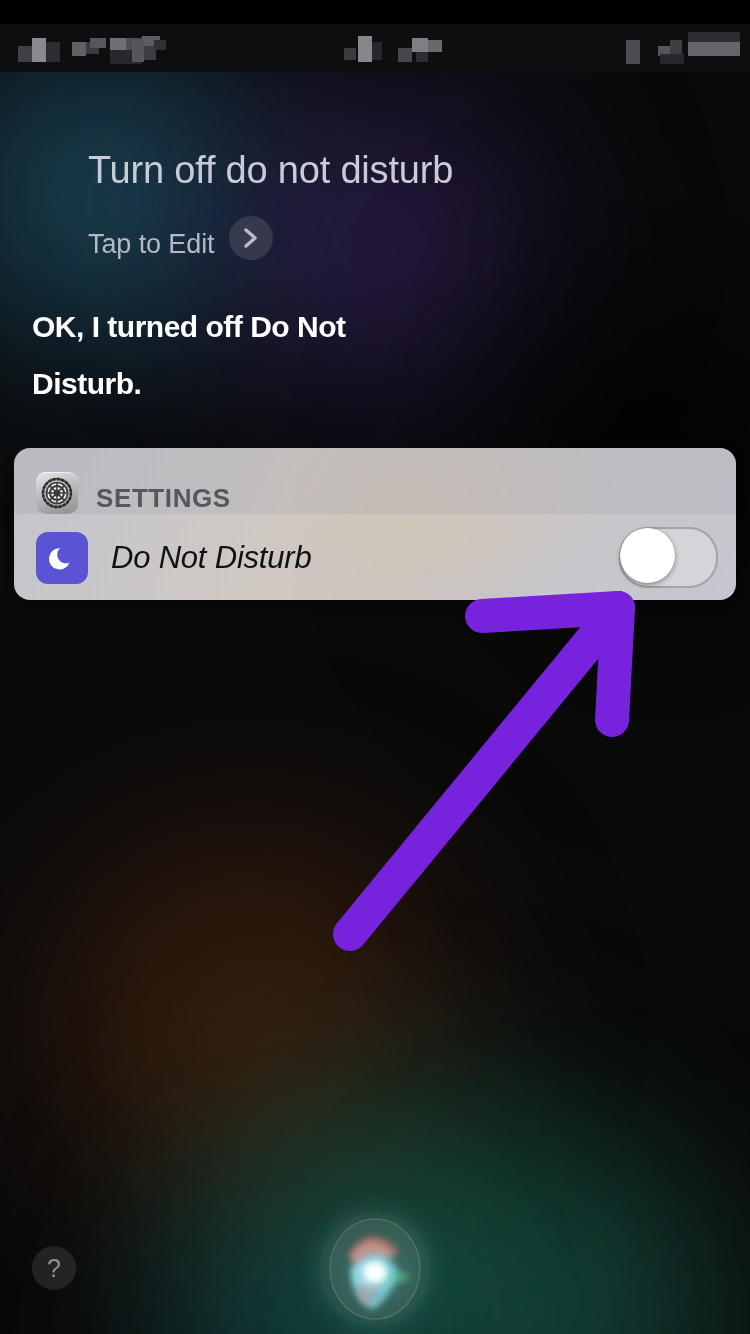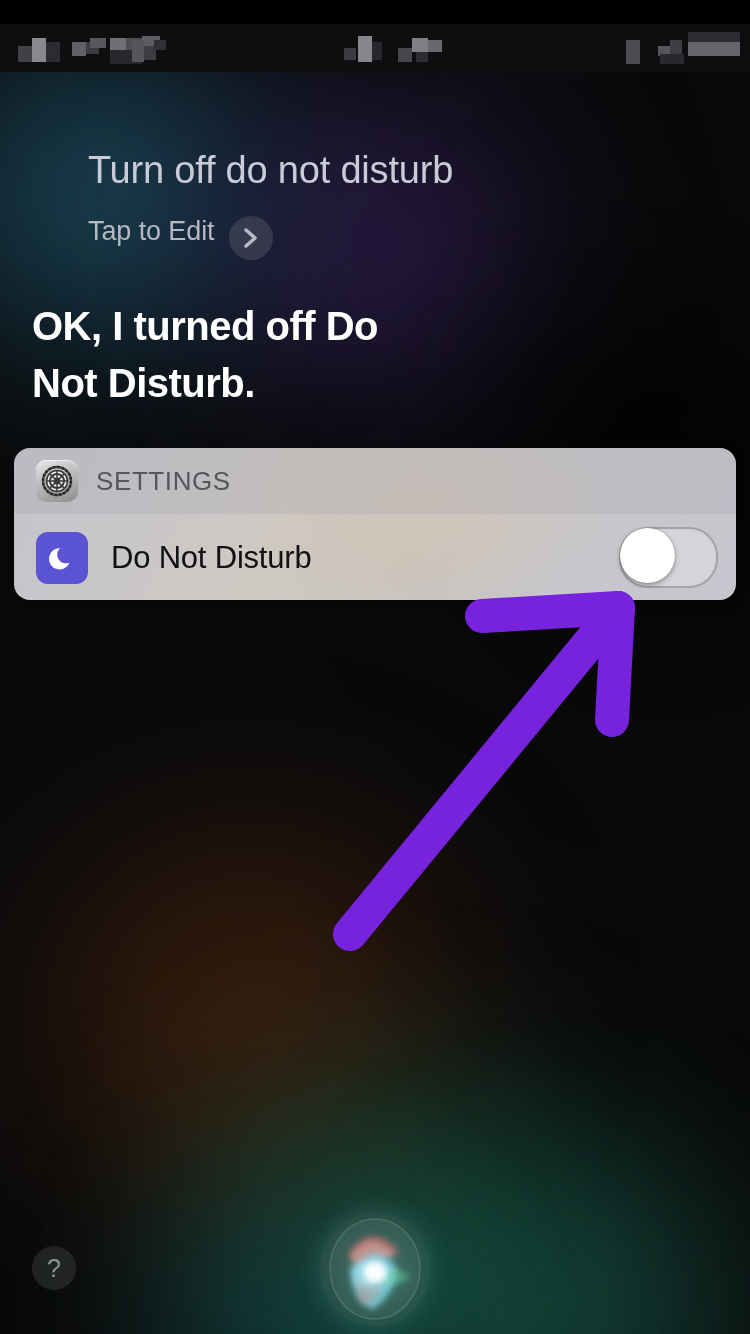--- a/index.html
+++ b/index.html
@@ -89,21 +89,21 @@
     font-size: 38px;
     font-weight: 400;
     letter-spacing: -0.2px;
     color: #c9cbd6;
     z-index: 6;
   }
   .edit-row {
     position: absolute;
     left: 88px; top: 192px;
     display: flex;
-    align-items: flex-start;
+    align-items: flex-end;
     gap: 15px;
     z-index: 6;
   }
   .edit-label {
     font-size: 27px;
     color: #b6b8c2;
     letter-spacing: -0.1px;
   }
   .chev-btn {
     width: 44px; height: 44px;
@@ -112,21 +112,21 @@
     display: flex;
     align-items: center;
     justify-content: center;
   }
   .chev-btn svg { display: block; }
 
   .answer {
     position: absolute;
     left: 32px; top: 274px;
     width: 420px;
-    font-size: 40px;
+    font-size: 30px;
     font-weight: 700;
     line-height: 57px;
     letter-spacing: -0.5px;
     color: #ffffff;
     z-index: 6;
   }
 
   
   .card {
     position: absolute;
@@ -143,24 +143,25 @@
     inset: 0;
     background:
       radial-gradient(ellipse 280px 140px at 58% 30%, rgba(214,196,172,0.55) 0%, rgba(214,196,172,0) 70%),
       radial-gradient(ellipse 220px 120px at 54% 78%, rgba(206,190,170,0.40) 0%, rgba(206,190,170,0) 72%);
     pointer-events: none;
   }
   .card-header {
     position: relative;
     height: 66px;
     display: flex;
-    align-items: center;
+    align-items: flex-end;
     padding: 0 0 0 22px;
     background: rgba(165,166,176,0.30);
     border-bottom: 1px solid rgba(255,255,255,0.16);
+    font-weight: bold;
   }
   .gear-icon {
     width: 42px; height: 42px;
     border-radius: 10px;
     background: linear-gradient(160deg, #e8e8e8 0%, #b9b9b9 48%, #8e8e8e 100%);
     display: flex;
     align-items: center;
     justify-content: center;
     flex: none;
     box-shadow: inset 0 1px 0 rgba(255,255,255,0.6);
@@ -186,20 +187,21 @@
     align-items: center;
     justify-content: center;
     flex: none;
   }
   .row-label {
     margin-left: 23px;
     font-size: 31px;
     color: #111114;
     letter-spacing: -0.2px;
     flex: 1;
+    font-style: italic;
   }
   .toggle {
     position: relative;
     width: 95px; height: 57px;
     border-radius: 29px;
     background: rgba(230,230,232,0.45);
     border: 2px solid rgba(120,120,126,0.55);
     flex: none;
   }
   .toggle-knob {

